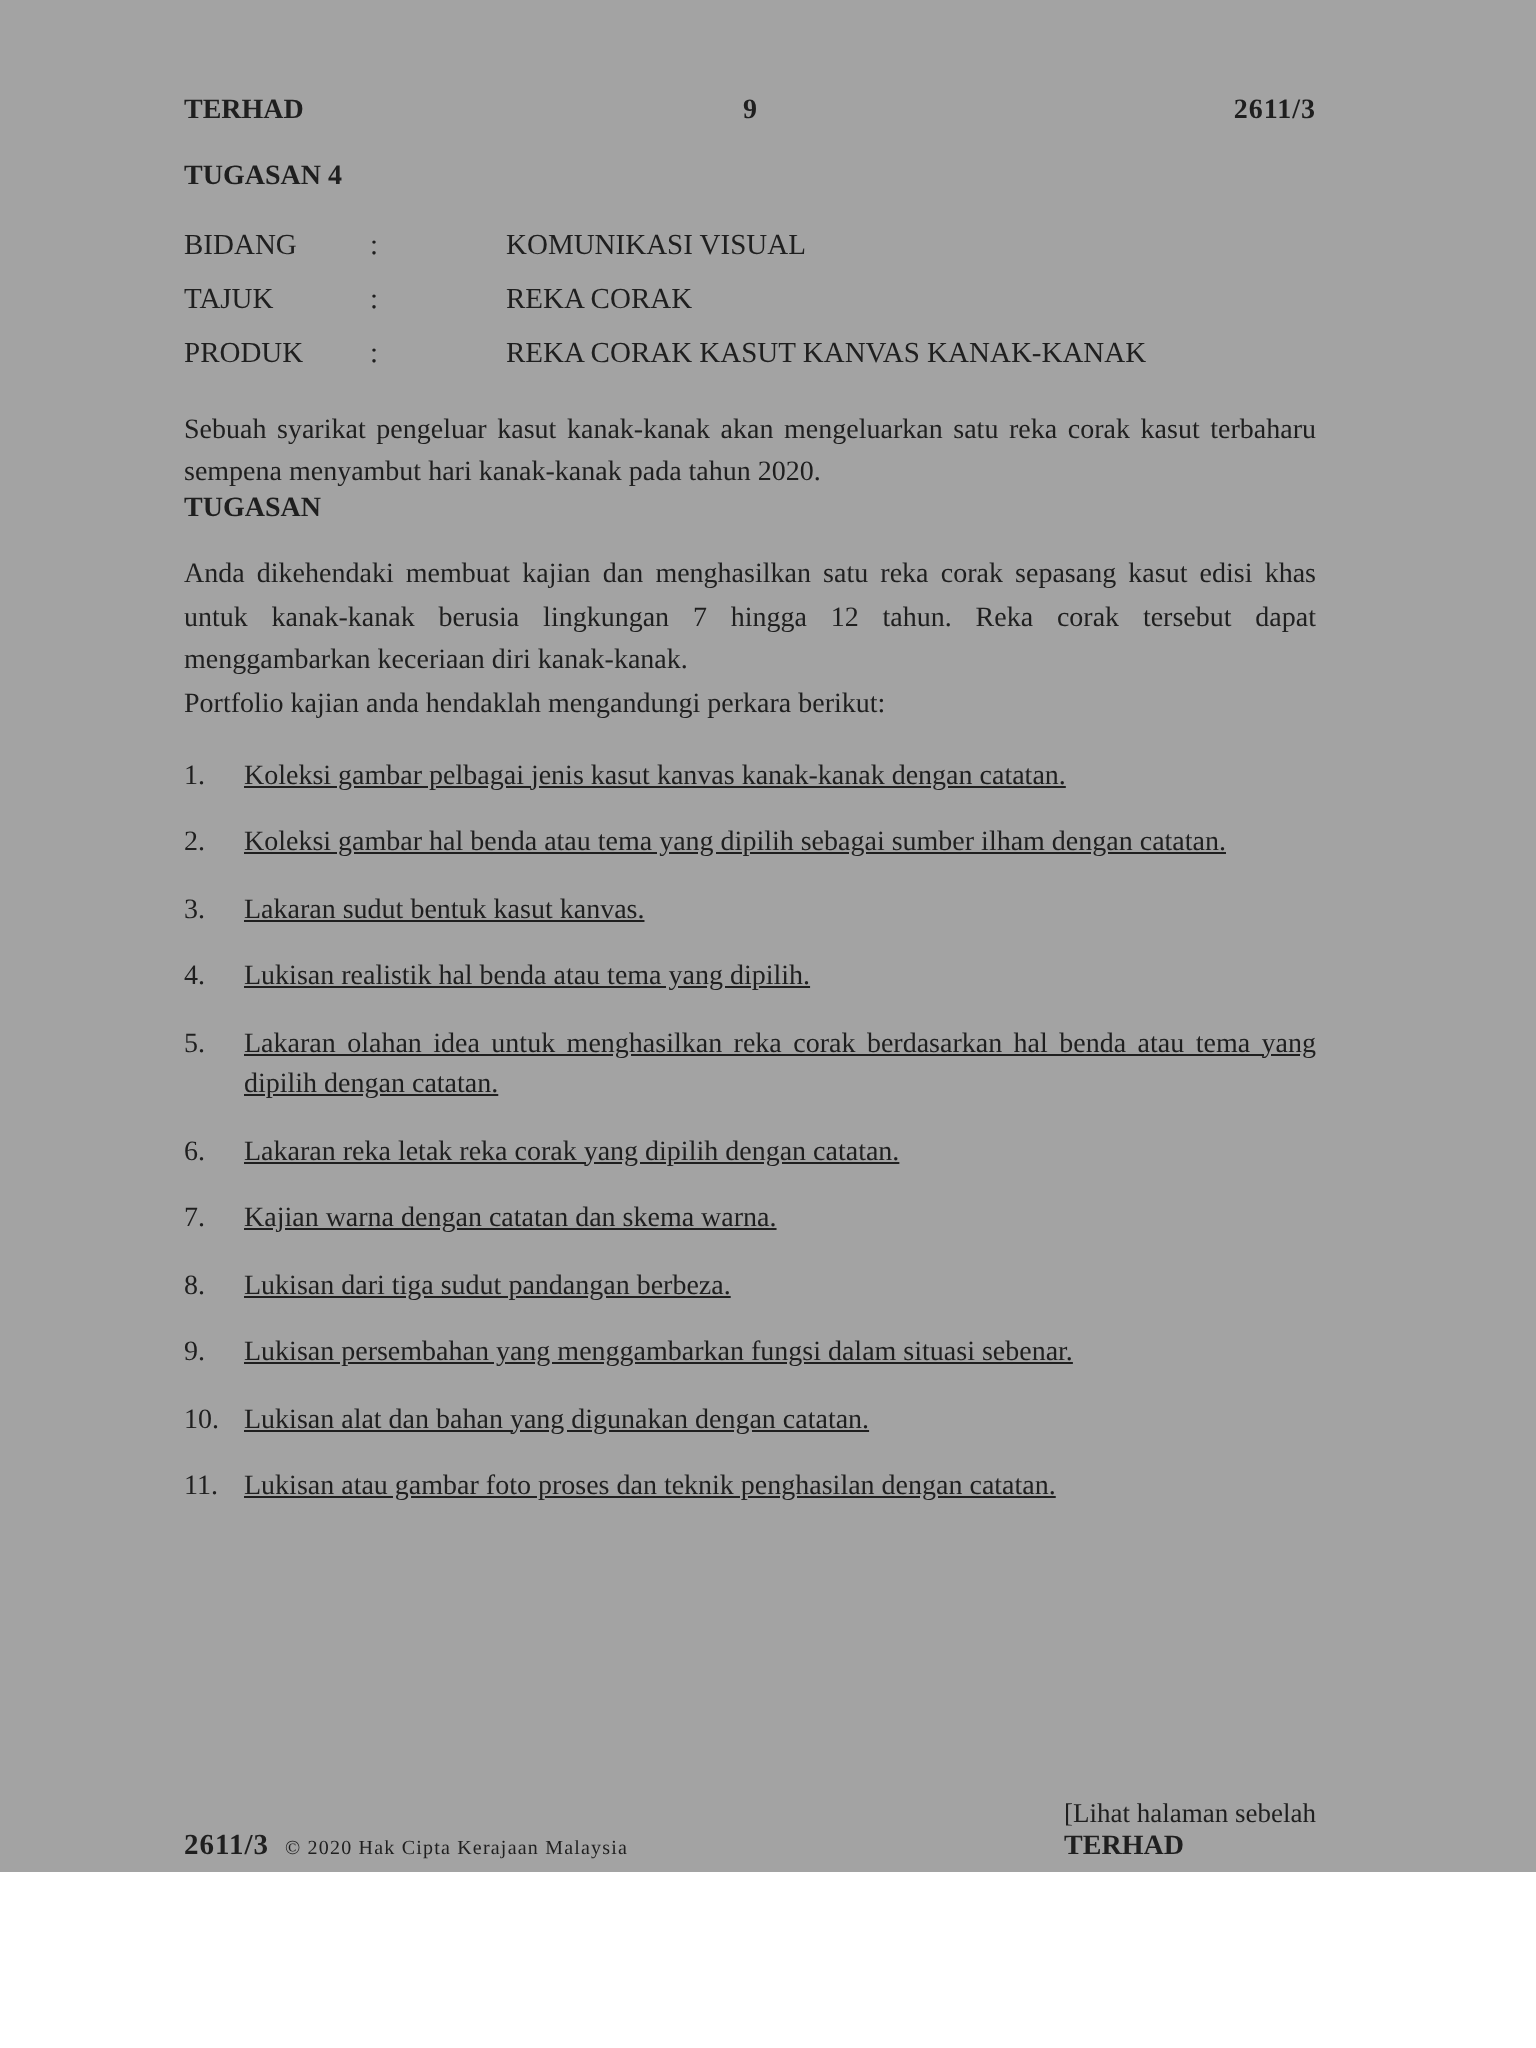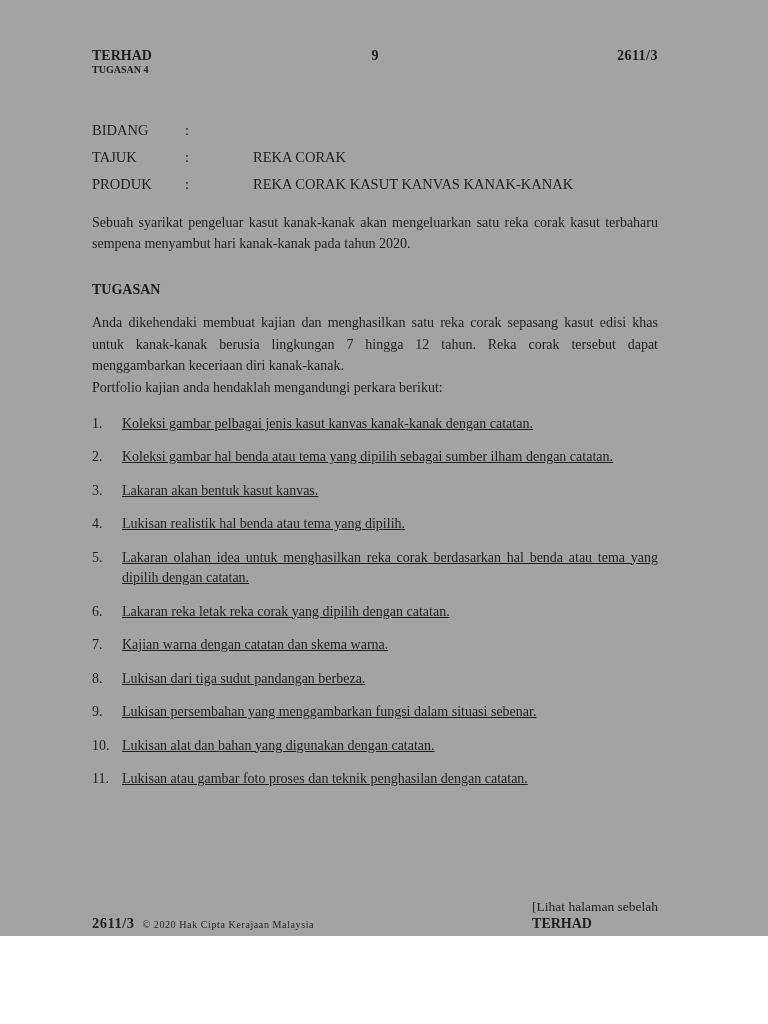--- a/index.html
+++ b/index.html
@@ -26,26 +26,27 @@
     display: flex;
     align-items: baseline;
     font-weight: bold;
     font-size: 14px;
   }
   .hdr .h-left  { flex: 1; text-align: left; }
   .hdr .h-mid   { flex: 1; text-align: center; }
   .hdr .h-right { flex: 1; text-align: right; letter-spacing: 0.5px; }
 
   .task-title {
-    font-weight: bold;
-    font-size: 10px;
-  }
-
-  
-  .meta { margin-top: 42px; }
+    margin-top: 17px;
+    font-weight: bold;
+    font-size: 14px;
+  }
+
+  
+  .meta { margin-top: 13px; }
   .meta-row {
     display: flex;
     font-size: 14.5px;
     line-height: 27px;
   }
   .meta-label { width: 93px; }
   .meta-colon { width: 68px; }
   .meta-value { flex: 1; }
 
   
@@ -53,21 +54,21 @@
     font-weight: bold;
     font-size: 14px;
   }
   .situasi-heading { margin-top: 46px; }
   .situasi-body {
     margin-top: 14px;
     font-size: 14px;
     line-height: 21px;
     text-align: justify;
   }
-  .tugasan-heading { margin-top: 28px; }
+  .tugasan-heading { }
   .tugasan-body {
     margin-top: 14px;
     font-size: 14px;
     line-height: 21.5px;
     text-align: justify;
   }
   .portfolio-intro {
     margin-top: 0;
     font-size: 14px;
     line-height: 21px;
@@ -131,20 +132,21 @@
       <span class="h-mid">9</span>
       <span class="h-right">2611/3</span>
     </div>
 
     <div class="task-title">TUGASAN 4</div>
 
     <div class="meta">
       <div class="meta-row">
         <span class="meta-label">BIDANG</span>
         <span class="meta-colon">:</span>
+        <span class="meta-value">KOMUNIKASI VISUAL</span>
       </div>
       <div class="meta-row">
         <span class="meta-label">TAJUK</span>
         <span class="meta-colon">:</span>
         <span class="meta-value">REKA CORAK</span>
       </div>
       <div class="meta-row">
         <span class="meta-label">PRODUK</span>
         <span class="meta-colon">:</span>
         <span class="meta-value">REKA CORAK KASUT KANVAS KANAK-KANAK</span>
@@ -161,21 +163,21 @@
       <div class="req-item">
         <span class="req-num">1.</span>
         <span class="req-text">Koleksi gambar pelbagai jenis kasut kanvas kanak-kanak dengan catatan.</span>
       </div>
       <div class="req-item">
         <span class="req-num">2.</span>
         <span class="req-text">Koleksi gambar hal benda atau tema yang dipilih sebagai sumber ilham dengan catatan.</span>
       </div>
       <div class="req-item">
         <span class="req-num">3.</span>
-        <span class="req-text">Lakaran akan bentuk kasut kanvas.</span>
+        <span class="req-text">Lakaran sudut bentuk kasut kanvas.</span>
       </div>
       <div class="req-item">
         <span class="req-num">4.</span>
         <span class="req-text">Lukisan realistik hal benda atau tema yang dipilih.</span>
       </div>
       <div class="req-item">
         <span class="req-num">5.</span>
         <span class="req-text">Lakaran olahan idea untuk menghasilkan reka corak berdasarkan hal benda atau tema yang dipilih dengan catatan.</span>
       </div>
       <div class="req-item">

